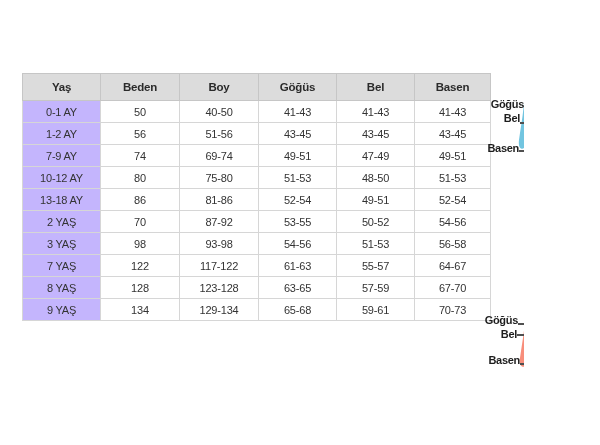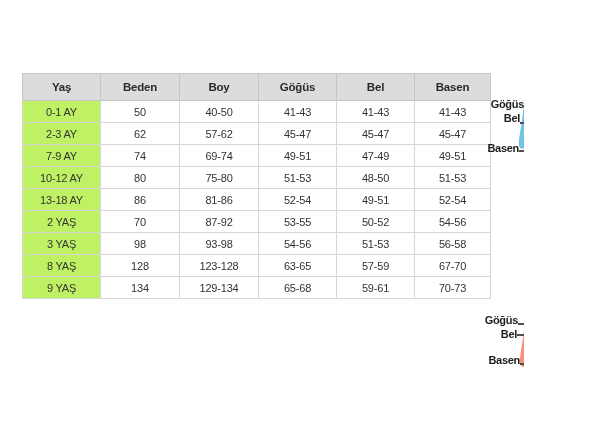--- a/index.html
+++ b/index.html
@@ -16,21 +16,21 @@
   table.size-table th{
     background:#dcdcdc;border:1px solid #c6c6c6;
     font-size:11.5px;font-weight:bold;color:#2b2b2b;
     height:24px;text-align:center;letter-spacing:-0.2px;
   }
   table.size-table td{
     background:#ffffff;border:1px solid #d6d6d6;
     font-size:11px;color:#333;height:19px;text-align:center;
     letter-spacing:-0.2px;
   }
-  table.size-table td.age-cell{background:#bef264;}
+  table.size-table td.age-cell{background:#c4b5fd;}
   
   .fig{position:absolute;}
   .fig-male{left:502px;top:7px;width:95px;height:212px;}
   .fig-female{left:500px;top:219px;width:97px;height:222px;}
   
   .mlabel{
     position:absolute;font-size:11px;font-weight:bold;color:#1d1d1d;
     text-align:right;letter-spacing:-0.3px;line-height:12px;
   }
   .mline{position:absolute;height:2px;background:#4f4f4f;}
@@ -74,26 +74,26 @@
     <tbody>
         <tr>
           <td class="age-cell">0-1 AY</td>
           <td>50</td>
           <td>40-50</td>
           <td>41-43</td>
           <td>41-43</td>
           <td>41-43</td>
         </tr>
         <tr>
-          <td class="age-cell">2-3 AY</td>
-          <td>62</td>
-          <td>57-62</td>
-          <td>45-47</td>
-          <td>45-47</td>
-          <td>45-47</td>
+          <td class="age-cell">1-2 AY</td>
+          <td>56</td>
+          <td>51-56</td>
+          <td>43-45</td>
+          <td>43-45</td>
+          <td>43-45</td>
         </tr>
         <tr>
           <td class="age-cell">7-9 AY</td>
           <td>74</td>
           <td>69-74</td>
           <td>49-51</td>
           <td>47-49</td>
           <td>49-51</td>
         </tr>
         <tr>
@@ -120,20 +120,28 @@
           <td>50-52</td>
           <td>54-56</td>
         </tr>
         <tr>
           <td class="age-cell">3 YAŞ</td>
           <td>98</td>
           <td>93-98</td>
           <td>54-56</td>
           <td>51-53</td>
           <td>56-58</td>
+        </tr>
+        <tr>
+          <td class="age-cell">7 YAŞ</td>
+          <td>122</td>
+          <td>117-122</td>
+          <td>61-63</td>
+          <td>55-57</td>
+          <td>64-67</td>
         </tr>
         <tr>
           <td class="age-cell">8 YAŞ</td>
           <td>128</td>
           <td>123-128</td>
           <td>63-65</td>
           <td>57-59</td>
           <td>67-70</td>
         </tr>
         <tr>

